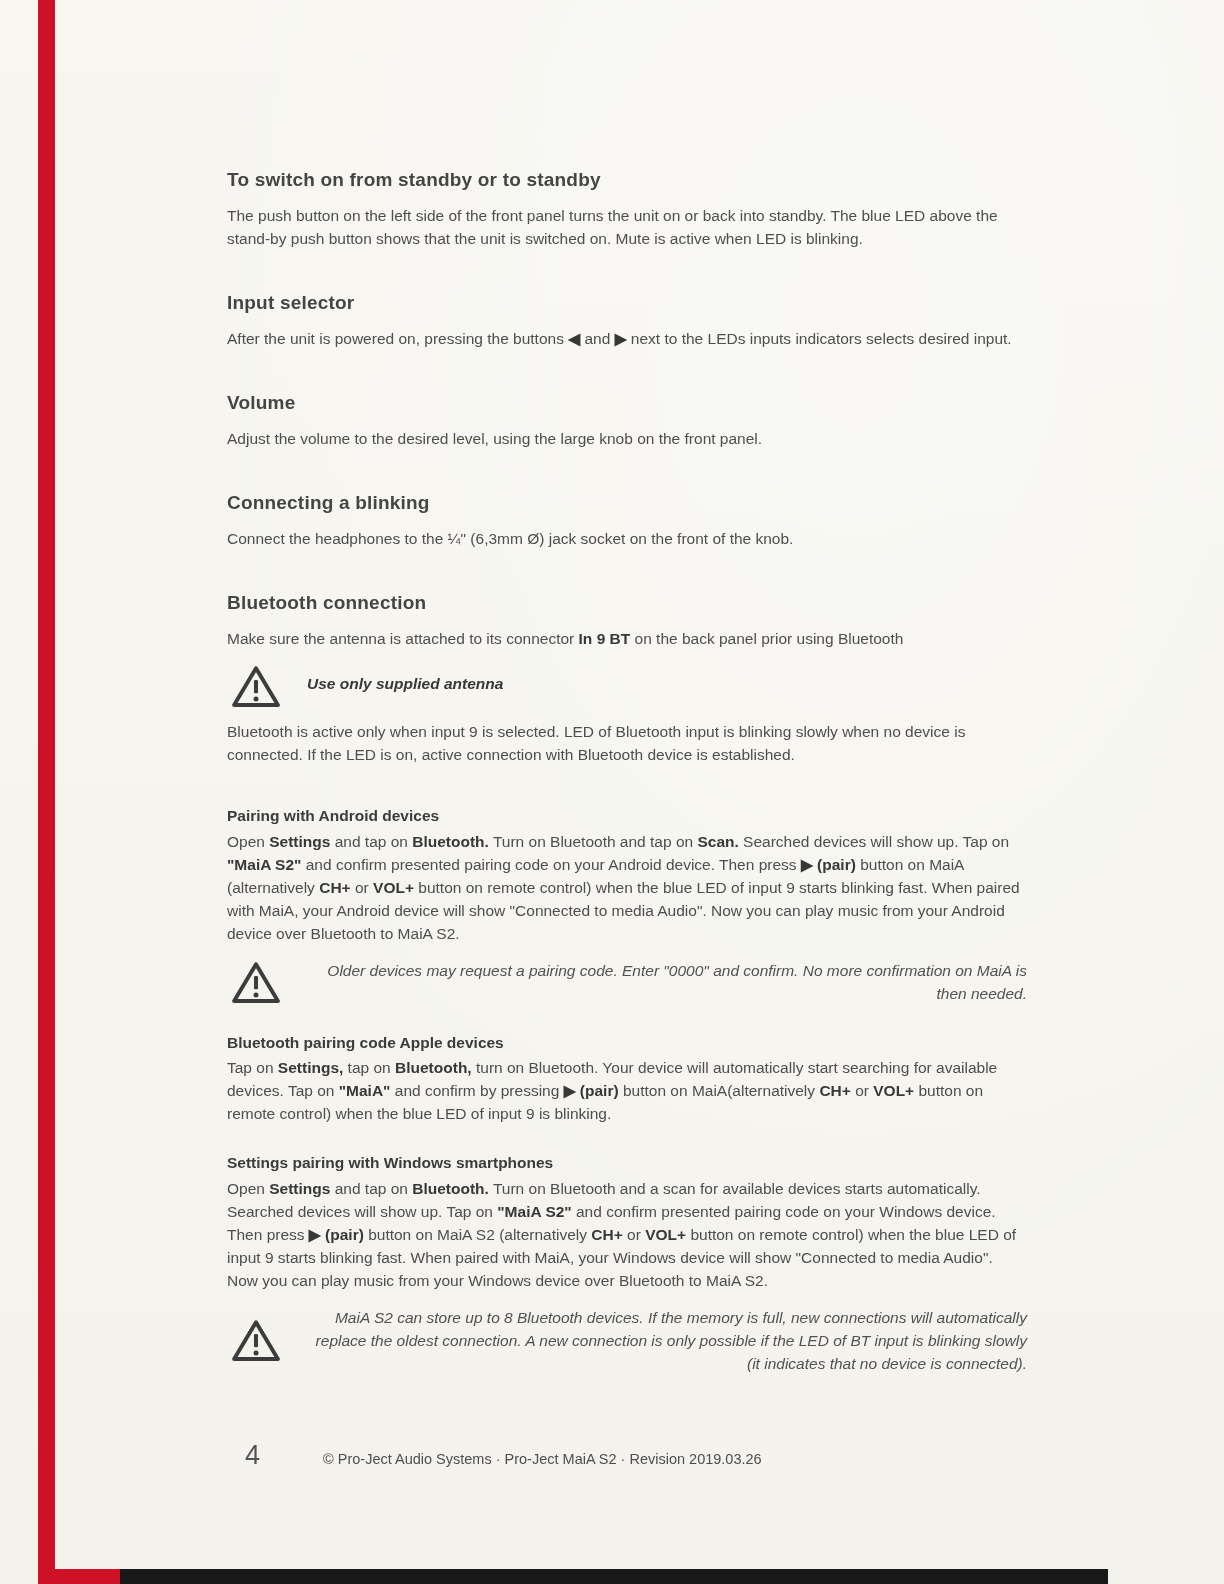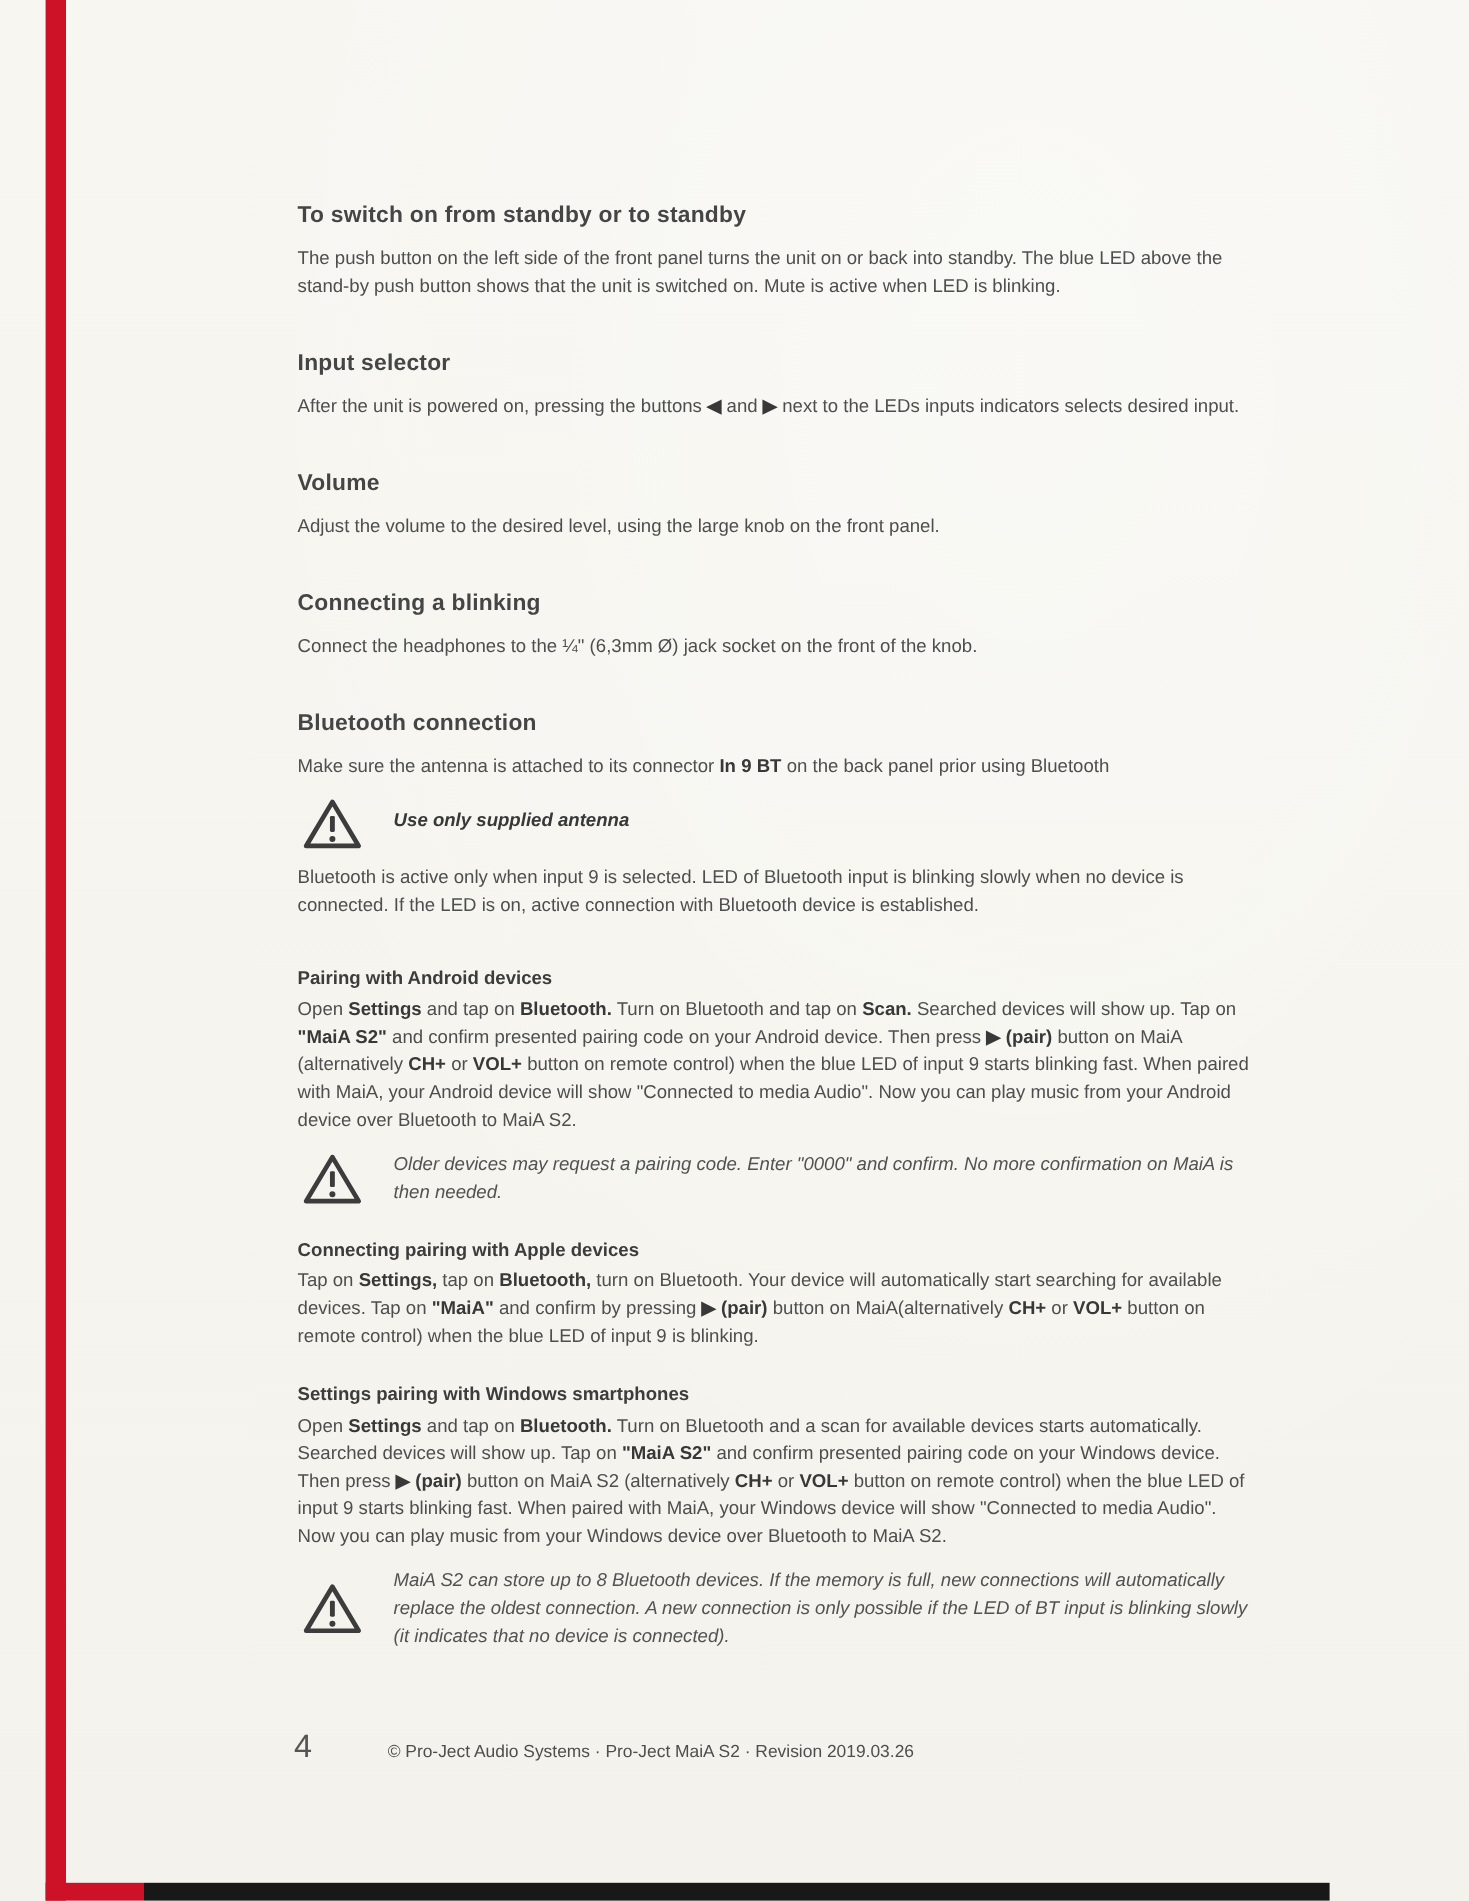--- a/index.html
+++ b/index.html
@@ -31,21 +31,21 @@
     background:#cd1126;
   }
   .bottom-black{
     position:absolute;
     left:120px; bottom:0;
     width:988px; height:15px;
     background:#181818;
   }
   .content{
     position:absolute;
-    left:248px; top:166px;
+    left:227px; top:166px;
     width:800px;
     color:#4e4e4e;
     font-size:15.5px;
     line-height:1.48;
   }
   .sec{margin:0 0 38px 0;}
   .sec h2{
     margin:0 0 11px 0;
     font-size:19px;
     font-weight:bold;
@@ -62,21 +62,21 @@
   }
   .sub p{margin:0;}
   b{color:#383838;}
   .warning{
     display:flex;
     align-items:center;
     gap:26px;
     margin:14px 0 12px 0;
   }
   .warn-icon{flex:0 0 auto; display:inline-block; line-height:0; padding-left:4px;}
-  .warn-text{margin:0; color:#525252;}
+  .warn-text{margin:0; color:#525252;text-align:right;}
   .warn-text.bolded{font-size:15.5px;}
   .footer{
     position:absolute;
     left:245px; top:1440px;
     width:800px;
     display:flex;
     align-items:baseline;
     gap:20px;
     color:#4e4e4e;
   }
@@ -148,21 +148,21 @@
             <path d="M32 4 L60 51 L4 51 Z" fill="none" stroke="#3c3c3c" stroke-width="5" stroke-linejoin="round"></path>
             <rect x="29.4" y="19" width="5.2" height="17" rx="1.5" fill="#3c3c3c"></rect>
             <circle cx="32" cy="43.5" r="3.2" fill="#3c3c3c"></circle>
           </svg>
         </span>
         <p class="warn-text"><i>Older devices may request a pairing code. Enter "0000" and confirm. No more confirmation on MaiA is then needed.</i></p>
       </div>
     </section>
 
     <section class="sub">
-      <h3>Connecting pairing with Apple devices</h3>
+      <h3>Bluetooth pairing code Apple devices</h3>
       <p>Tap on <b>Settings,</b> tap on <b>Bluetooth,</b> turn on Bluetooth. Your device will automatically start searching for available devices. Tap on <b>"MaiA"</b> and confirm by pressing <b>▶ (pair)</b> button on MaiA(alternatively <b>CH+</b> or <b>VOL+</b> button on remote control) when the blue LED of input 9 is blinking.</p>
     </section>
 
     <section class="sub">
       <h3>Settings pairing with Windows smartphones</h3>
       <p>Open <b>Settings</b> and tap on <b>Bluetooth.</b> Turn on Bluetooth and a scan for available devices starts automatically. Searched devices will show up. Tap on <b>"MaiA S2"</b> and confirm presented pairing code on your Windows device. Then press <b>▶ (pair)</b> button on MaiA S2 (alternatively <b>CH+</b> or <b>VOL+</b> button on remote control) when the blue LED of input 9 starts blinking fast. When paired with MaiA, your Windows device will show "Connected to media Audio". Now you can play music from your Windows device over Bluetooth to MaiA S2.</p>
 
       <div class="warning">
         <span class="warn-icon">
           <svg viewBox="0 0 64 56" width="50" height="44" aria-hidden="true">

